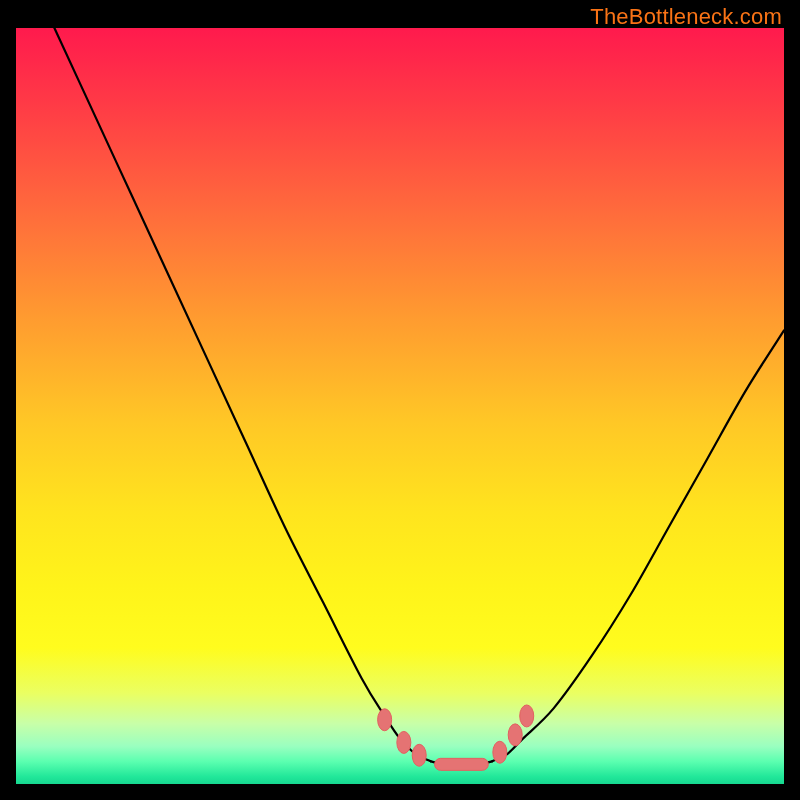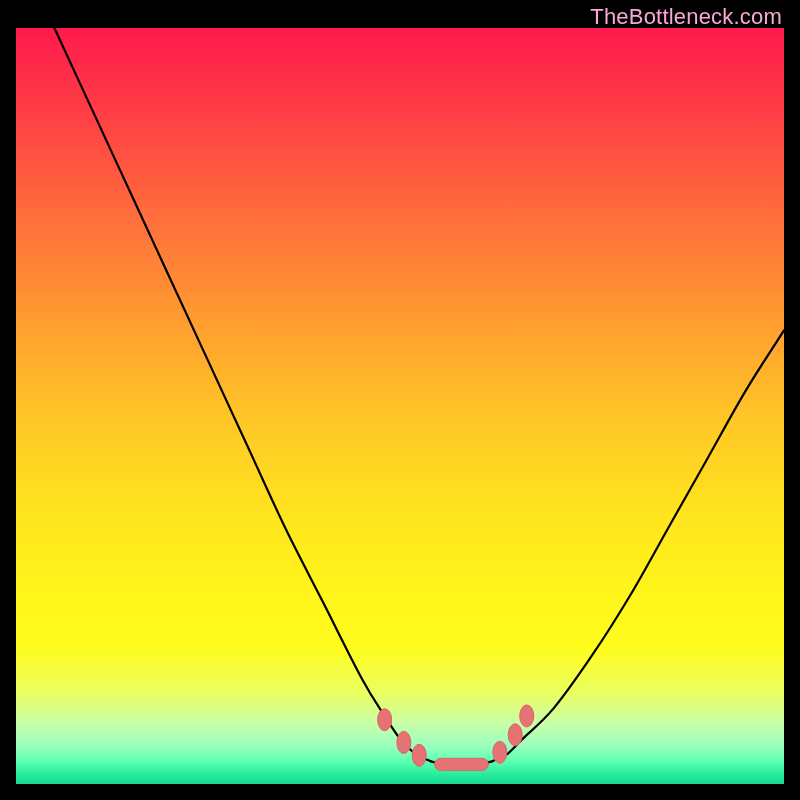--- a/index.html
+++ b/index.html
@@ -31,21 +31,21 @@
       #9affc0 95%,
       #5cffb0 97%,
       #22e89a 99%,
       #16d890 100%
     );
   }
   .watermark {
     position: absolute;
     top: 4px;
     right: 18px;
-    color: #f9a8d4;
+    color: #f97316;
     font-size: 22px;
     font-weight: 500;
     letter-spacing: 0.2px;
     user-select: none;
   }
   svg.curve {
     position: absolute;
     left: 0;
     top: 0;
     width: 768px;

